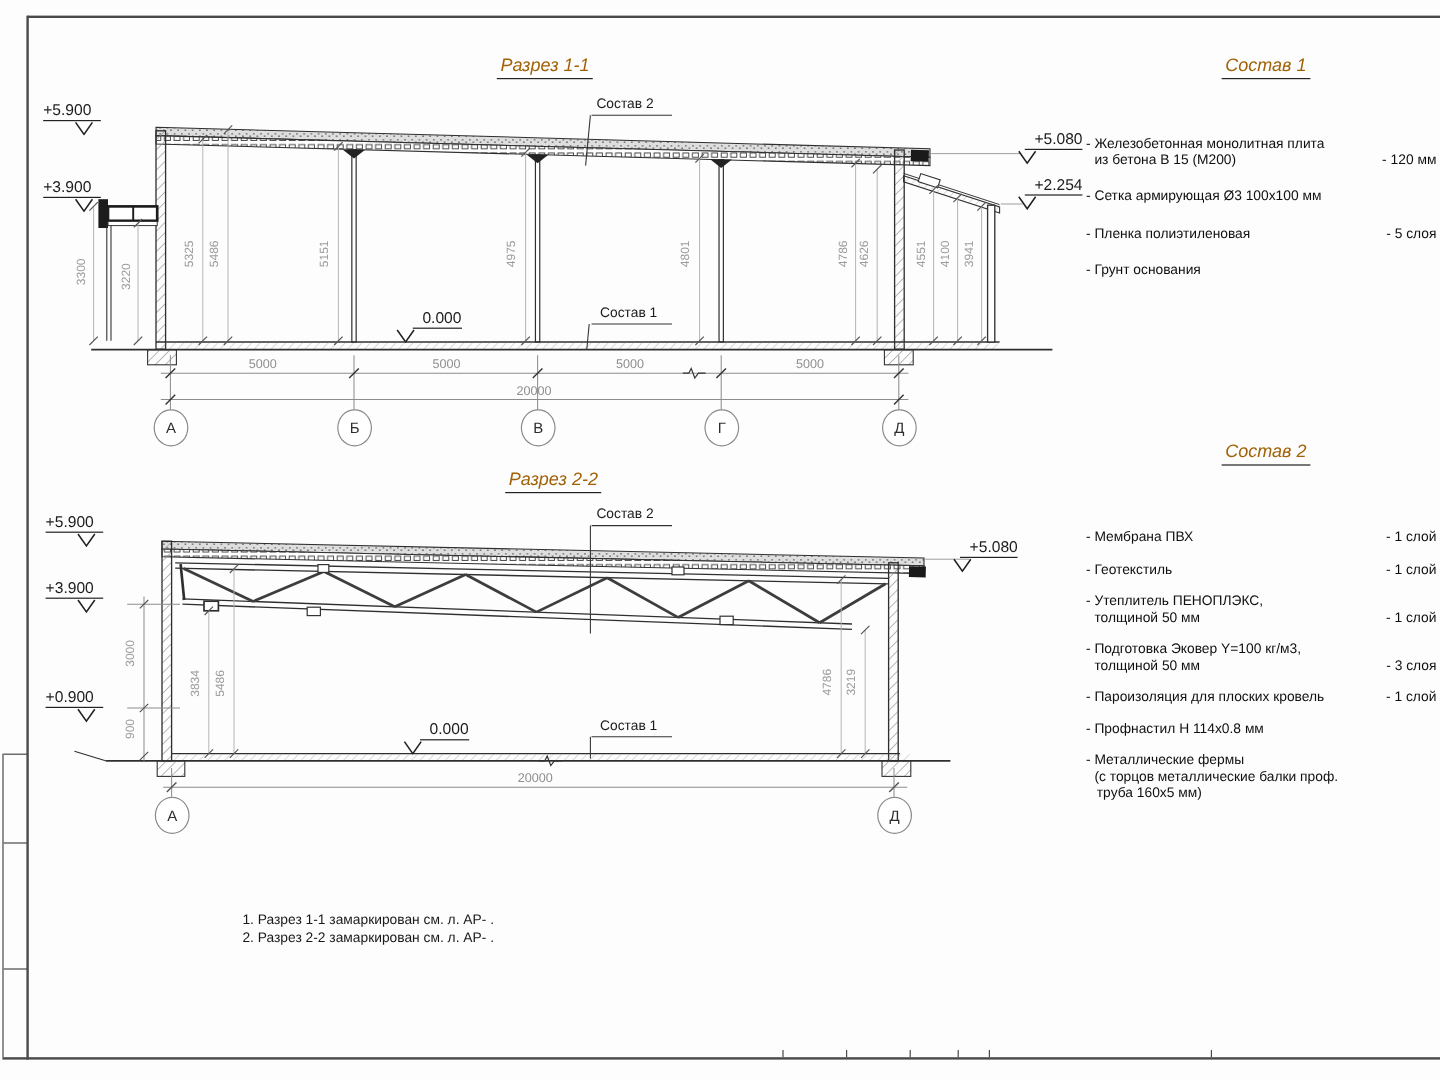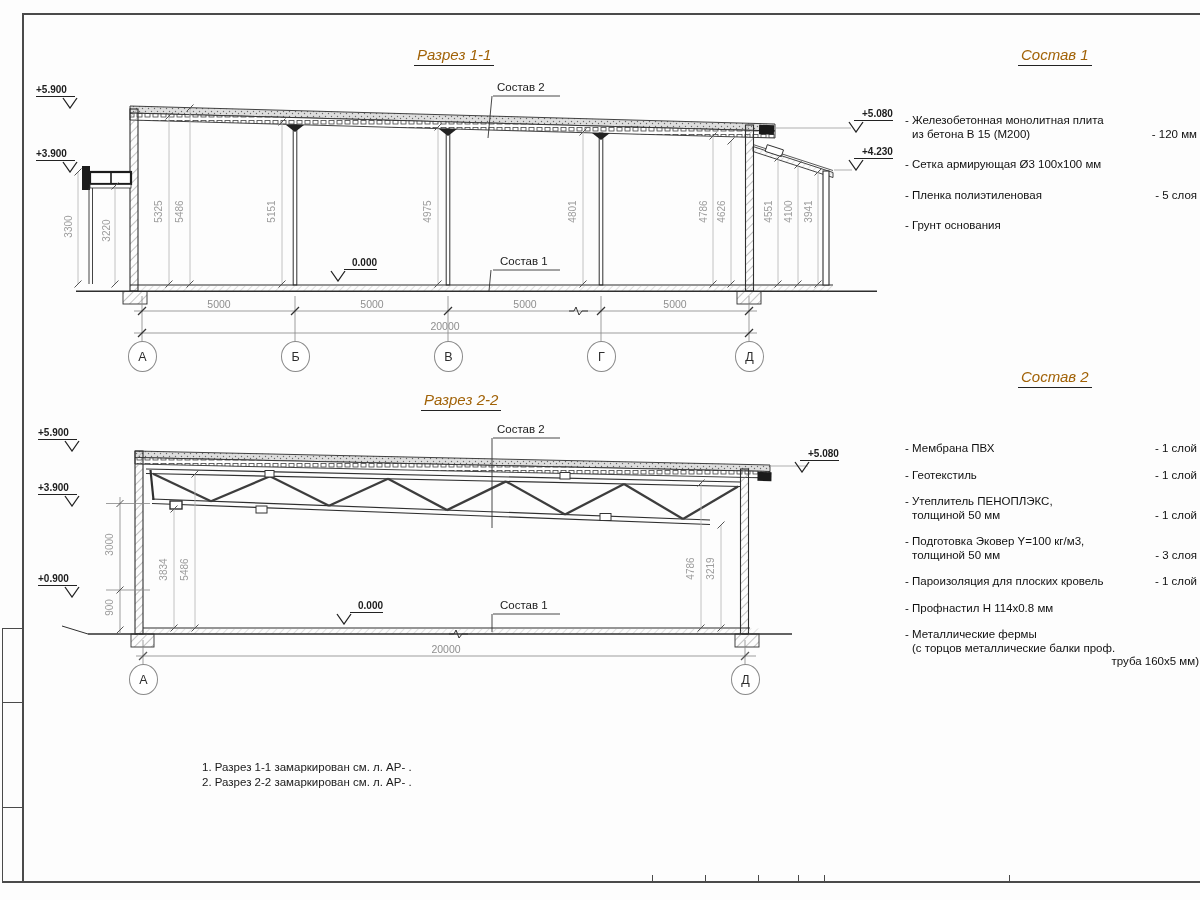--- a/index.html
+++ b/index.html
@@ -3,21 +3,21 @@
 <meta charset="utf-8">
 <style>
   html,body{margin:0;padding:0;background:#fff;}
   #sheet{position:relative;width:1200px;height:900px;background:#fdfdfd;overflow:hidden;
          font-family:"Liberation Sans","DejaVu Sans",sans-serif;color:#1f1f1f;}
   .fr{position:absolute;background:#4a4a4a;}
   svg.canvas{position:absolute;left:0;top:0;}
   .title{position:absolute;font-style:italic;font-size:15px;color:#a16207;
          border-bottom:1.2px solid #222;padding:0 3px 2px 3px;white-space:nowrap;}
   .lead{position:absolute;font-size:11.5px;color:#1c1c1c;white-space:nowrap;}
-  .elev{position:absolute;font-size:10px;color:#1c1c1c;white-space:nowrap;font-weight:bold;}
+  .elev{position:absolute;font-size:13px;color:#1c1c1c;white-space:nowrap;}
   .elev .ev{display:inline-block;border-bottom:1px solid #222;padding:0 8px 1px 0;}
   .elev.elev-r .ev{padding:0 0 1px 8px;}
   .varrow{position:absolute;top:100%;margin-top:0px;}
   .elev .varrow{left:26px;}
   .elev.elev-r .varrow{left:-6px;}
   .elev.elev-floor .varrow{left:-14px;}
   .vdim{position:absolute;width:44px;text-align:center;font-size:10px;color:#9c9c9c;
         transform:rotate(-90deg);white-space:nowrap;}
   .hdim{position:absolute;width:60px;text-align:center;font-size:10.5px;color:#8f8f8f;white-space:nowrap;}
   .bubble{position:absolute;width:27px;height:29px;border:1px solid #8a8a8a;border-radius:50%;
@@ -276,21 +276,21 @@
         <path d="M1 1 L8 11 L15 1" fill="none" stroke="#222" stroke-width="1.3"></path>
       </svg>
   </div>
   <div class="elev elev-r" style="left:854px;top:108px;">
     <span class="ev">+5.080</span>
     <svg class="varrow" width="16" height="12">
         <path d="M1 1 L8 11 L15 1" fill="none" stroke="#222" stroke-width="1.3"></path>
       </svg>
   </div>
   <div class="elev elev-r" style="left:854px;top:146px;">
-    <span class="ev">+4.230</span>
+    <span class="ev">+2.254</span>
     <svg class="varrow" width="16" height="12">
         <path d="M1 1 L8 11 L15 1" fill="none" stroke="#222" stroke-width="1.3"></path>
       </svg>
   </div>
   <div class="elev elev-r elev-floor" style="left:344px;top:257px;">
     <span class="ev">0.000</span>
     <svg class="varrow" width="16" height="12">
         <path d="M1 1 L8 11 L15 1" fill="none" stroke="#222" stroke-width="1.3"></path>
       </svg>
   </div>
@@ -400,21 +400,21 @@
     <div class="mi s2-gap">
       <div>- Пароизоляция для плоских кровель</div>
       <span class="mv">- 1 слой</span>
     </div>
     <div class="mi s2-gap">
       <div>- Профнастил Н 114х0.8 мм</div>
     </div>
     <div class="mi">
       <div>- Металлические фермы</div>
       <div style="padding-left:7px;">(с торцов металлические балки проф.</div>
-      <div style="padding-left:9px;text-align:right;">труба 160х5 мм)</div>
+      <div style="padding-left:9px;">труба 160х5 мм)</div>
     </div>
   </div>
 
   <div class="notes" style="left:202px;top:760px;">
     <div>1. Разрез 1-1 замаркирован см. л. АР- .</div>
     <div>2. Разрез 2-2 замаркирован см. л. АР- .</div>
   </div>
 
 </div>
 

